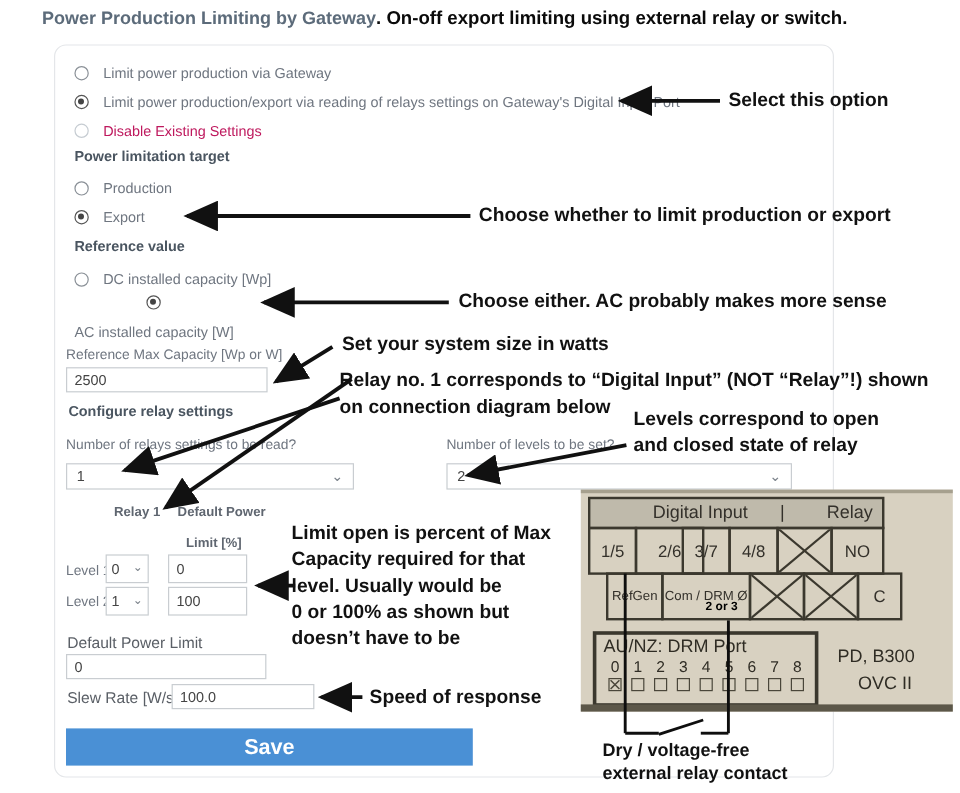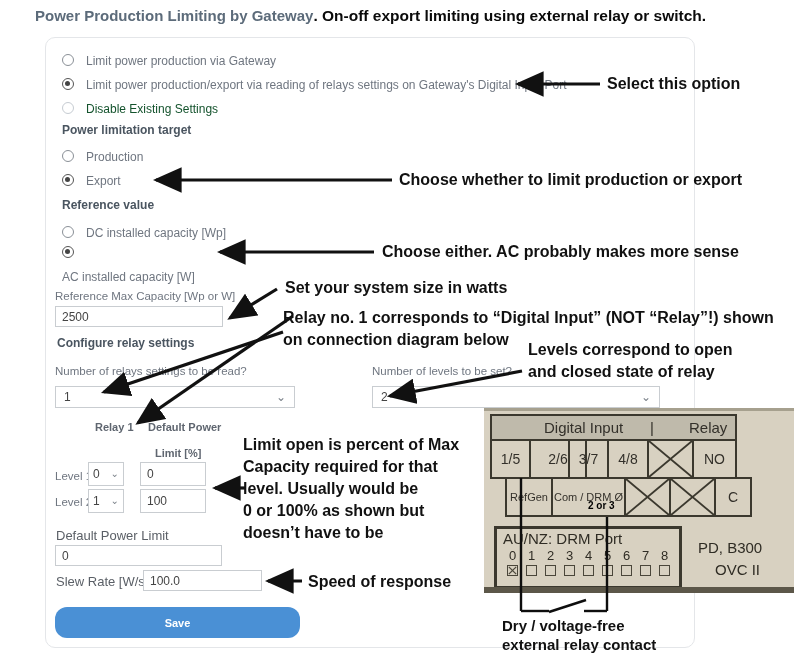--- a/index.html
+++ b/index.html
@@ -9,40 +9,40 @@
 
   
   .title-line { left: 35px; top: 7px; font-size: 15px; font-weight: bold; white-space: nowrap; }
   .title-link { color: #5c6b7a; }
   .title-rest { color: #0a0a0a; font-size: 15.5px; }
 
   
   .card { left: 45px; top: 37px; width: 650px; height: 611px; background: #fff; border: 1px solid #e4e6e9; border-radius: 10px; }
 
   
-  .radio-row { position: absolute; display: flex; gap: 12px; }
+  .radio-row { position: absolute; display: flex; align-items: center; gap: 12px; }
   .radio-circle { width: 12px; height: 12px; border-radius: 50%; border: 1.5px solid #8a9097; background: #fff; position: relative; flex: none; }
   .radio-row.selected .radio-circle { border-color: #555; }
   .radio-row.selected .radio-circle::after { content:""; position:absolute; left:2px; top:2px; width:5px; height:5px; border-radius:50%; background:#444; }
   .radio-row.disabled .radio-circle { border-color: #c6ccd2; }
   .radio-label { font-size: 12px; color: #6f7680; white-space: nowrap; }
-  .radio-row.disabled .radio-label { color: #14532d; }
+  .radio-row.disabled .radio-label { color: #be185d; }
 
   .section-heading { font-size: 12px; font-weight: bold; color: #4a5560; white-space: nowrap; }
   .field-label { font-size: 11.5px; color: #6f7680; white-space: nowrap; }
   .field-label-lg { font-size: 13px; color: #5a5f66; white-space: nowrap; }
 
   input.textbox { border: 1px solid #c9cdd1; background: #fff; font-family: "Liberation Sans", sans-serif; font-size: 12px; color: #444; padding: 0 6px; outline: none; }
 
   .selectbox { border: 1px solid #c9cdd1; background: #fff; font-size: 12px; color: #444; display: flex; align-items: center; justify-content: space-between; padding: 0 8px; }
   .chevron { color: #7b828a; font-size: 12px; line-height: 1; }
 
   .table-head { font-size: 11px; font-weight: 600; color: #5f6670; white-space: nowrap; }
 
-  .save-btn { left: 55px; top: 607px; width: 245px; height: 31px; background: #4a90d5; border: none; border-radius: 12px; color: #fff; font-family: "Liberation Sans", sans-serif; font-size: 11px; font-weight: bold; cursor: pointer; }
+  .save-btn { left: 55px; top: 607px; width: 339px; height: 31px; background: #4a90d5; border: none; border-radius: 0; color: #fff; font-family: "Liberation Sans", sans-serif; font-size: 18px; font-weight: bold; cursor: pointer; }
 
   
   .ann { position: absolute; font-size: 16px; font-weight: bold; color: #111; white-space: nowrap; line-height: 22px; }
   .ann-sm { font-size: 15px; line-height: 19px; }
 
   
   .photo { left: 484px; top: 408px; width: 310px; height: 185px; background: #d8d1c1; }
   .photo-top-edge { position: absolute; left: 0; top: 0; width: 100%; height: 3px; background: #857f6c; opacity: .6; }
   .photo-bottom-edge { position: absolute; left: 0; bottom: 0; width: 100%; height: 6px; background: #5c5749; }
   .tcell { position: absolute; border: 2px solid #3b382e; display: flex; align-items: center; justify-content: center; color: #33302a; background: transparent; }

